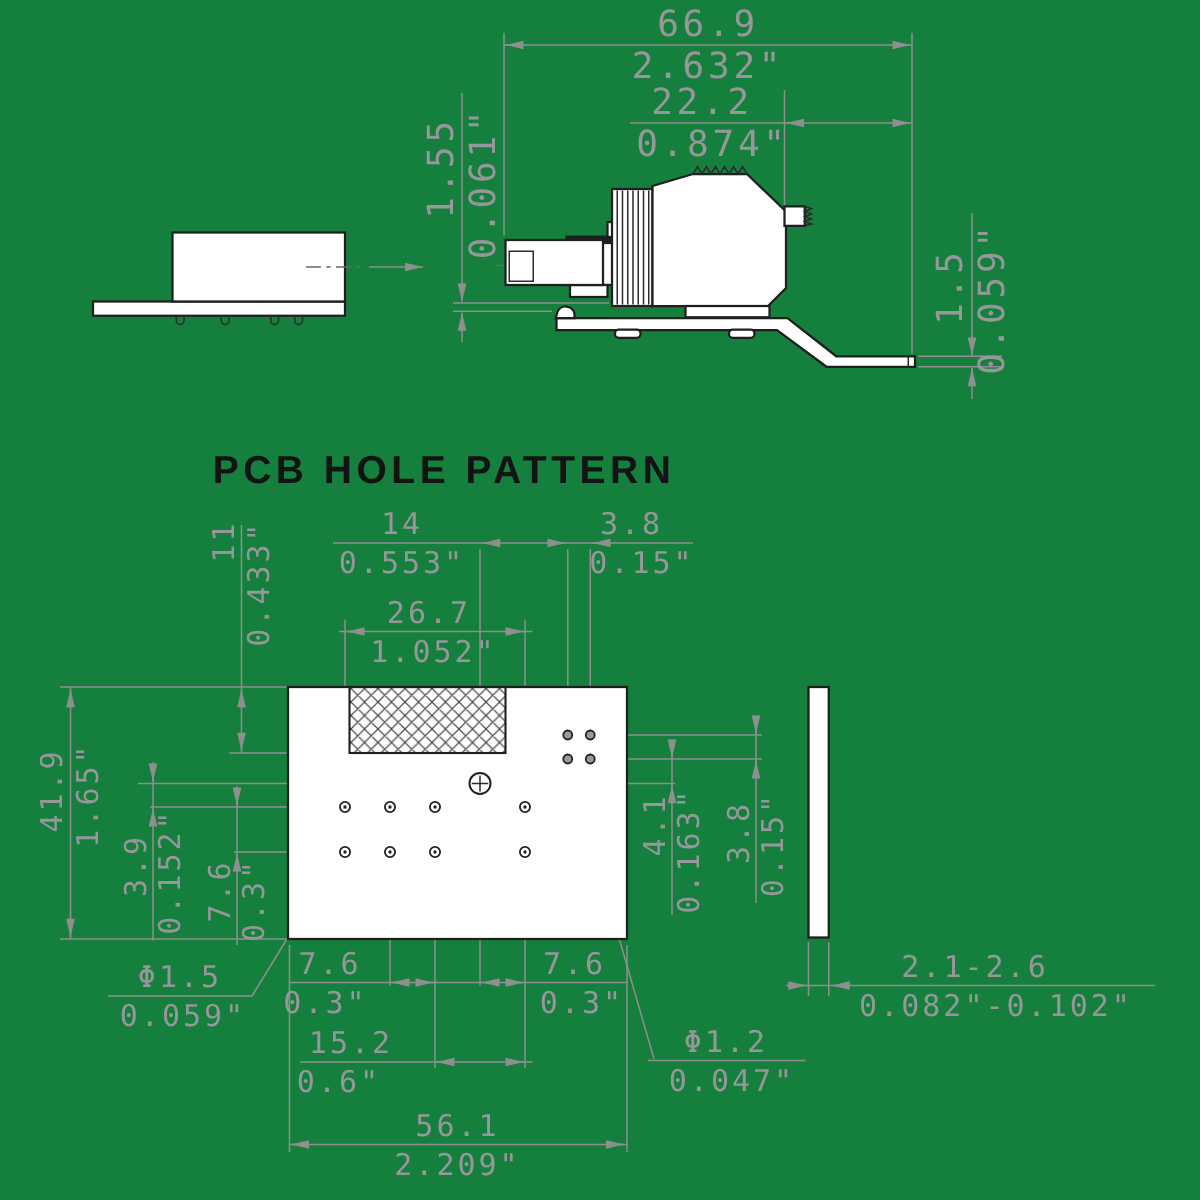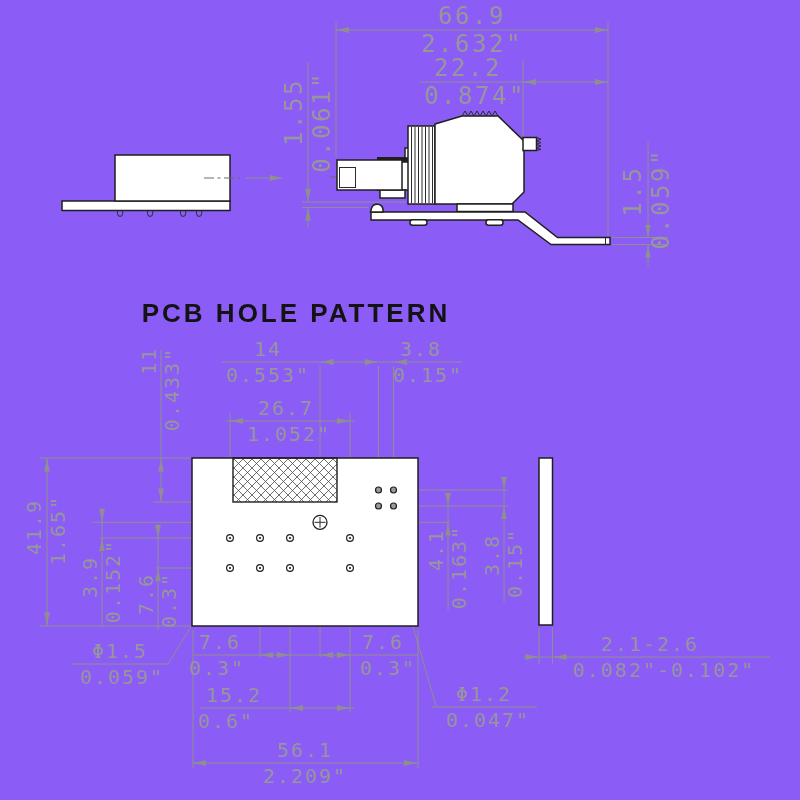--- a/index.html
+++ b/index.html
@@ -1,16 +1,16 @@
 <!DOCTYPE html>
 <html><head>
 <meta charset="utf-8">
 <style>
   html,body{margin:0;padding:0;background:#fff;}
-  #canvas{width:800px;height:800px;background:#8b5cf6;position:relative;overflow:hidden;}
+  #canvas{width:800px;height:800px;background:#15803d;position:relative;overflow:hidden;}
   svg text{font-family:"DejaVu Sans Mono","Liberation Mono",monospace;fill:#97979b;}
   .d20{font-size:20px;letter-spacing:2px;}
   .d24{font-size:24px;letter-spacing:2.5px;}
   .ttl{font-family:"Liberation Sans",sans-serif;font-weight:bold;font-size:26px;fill:#131313;letter-spacing:3px;}
   .ew{stroke:#1f1f1f;stroke-width:1.5;fill:#ffffff;stroke-linejoin:miter;}
   .e1{stroke:#2b2b2b;stroke-width:1;fill:none;}
   .t{stroke:#8f8f8f;stroke-width:1;fill:none;}
   .cl{stroke:#6a6a6a;stroke-width:1;stroke-dasharray:10 3.5 3 3.5;fill:none;}
 </style>
 </head>

